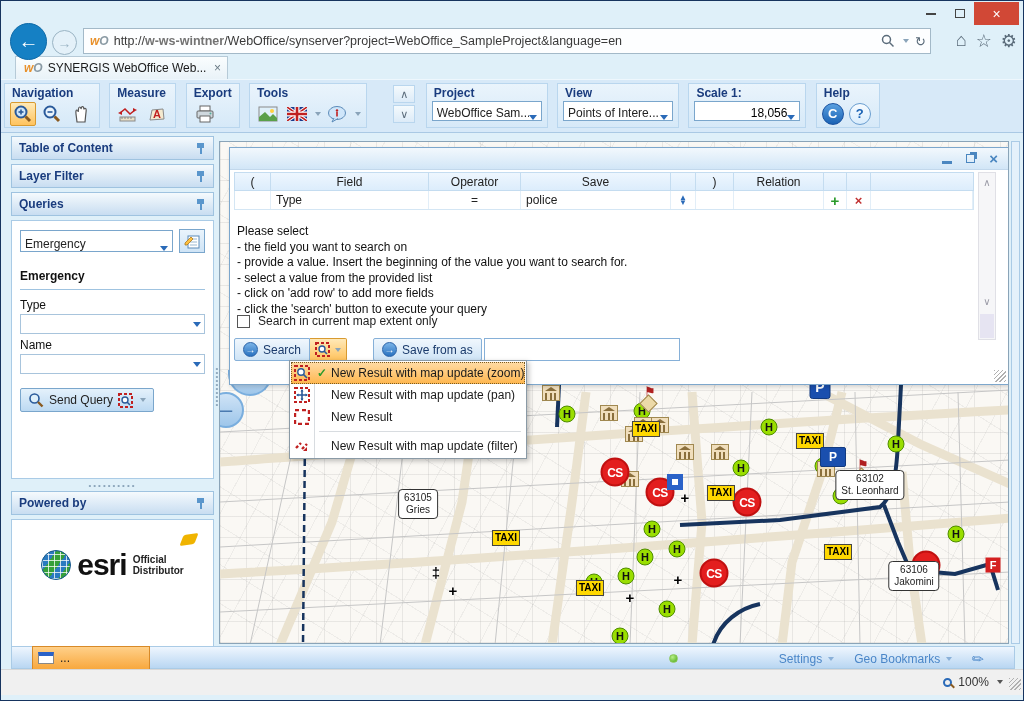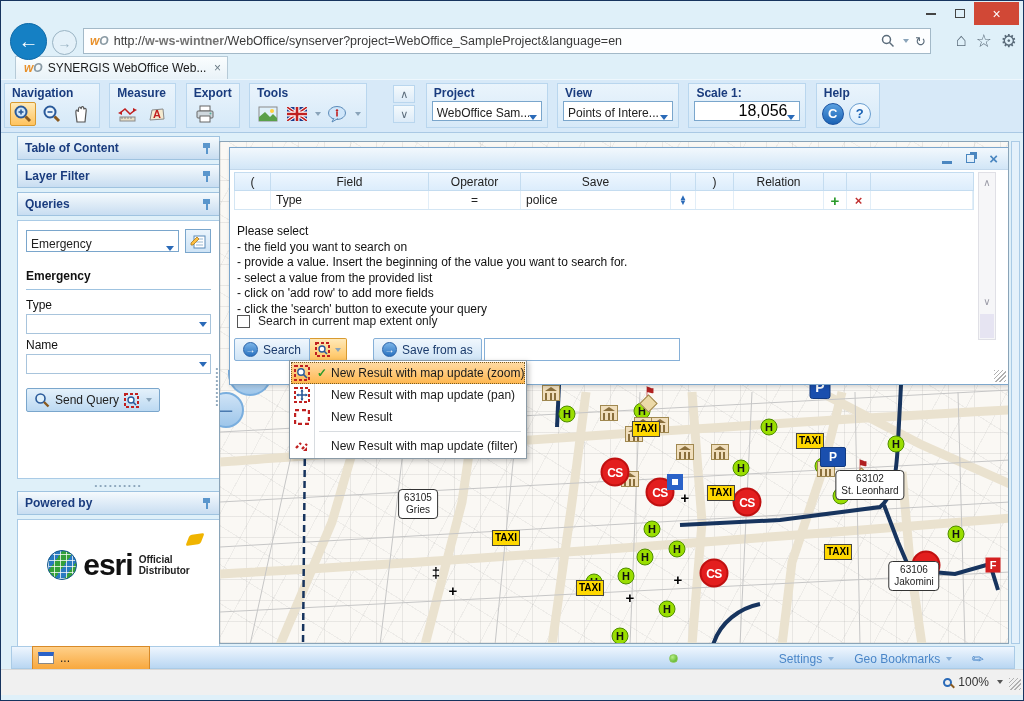--- a/index.html
+++ b/index.html
@@ -40,27 +40,27 @@
   .tb-label { font-weight:bold; color:#1a3c7e; font-size:12px; padding:2px 7px 0 7px; }
   .tb-btn-row { display:flex; align-items:center; gap:3px; padding:1px 5px; height:27px;}
   .tb-btn { width:26px; height:24px; display:flex; align-items:center; justify-content:center; border:1px solid transparent; border-radius:2px;}
   .tb-btn.active { background:linear-gradient(#ffeab8,#ffc35e); border-color:#d89a30; }
   .caret-b { width:0;height:0;border-left:4px solid transparent;border-right:4px solid transparent;border-top:5px solid #2a6ab8; display:inline-block;}
   .caret-g { width:0;height:0;border-left:3px solid transparent;border-right:3px solid transparent;border-top:4px solid #8aa4ba; display:inline-block; margin-left:2px;}
   .chev-col { display:inline-block; vertical-align:top; margin:5px 4px 0 20px; color:#5a6b7a; }
   .chev { width:22px; height:18px; display:flex; align-items:center; justify-content:center; font-size:11px; border:1px solid #b9d6ee; background:linear-gradient(#f4fafd,#dcebf8);}
   .dd { background:#fff; border:1px solid #7aa6cc; height:20px; display:flex; align-items:flex-end; padding:0 4px; font-size:12px; }
   .dd .dd-val { flex:1; overflow:hidden; white-space:nowrap; }
-  .scale-input { text-align:right; border:none; width:100%; font-size:16px; font-family:"Liberation Sans",sans-serif; }
+  .scale-input { text-align:right; border:none; width:100%; font-size:12px; font-family:"Liberation Sans",sans-serif; }
   .round-btn { width:22px; height:22px; border-radius:50%; background:linear-gradient(#5aa0e0,#1a62b4); color:#fff; font-weight:bold;
                display:flex; align-items:center; justify-content:center; border:1px solid #1a52a0; font-size:13px;}
   .round-btn.q { background:linear-gradient(#f6fbff,#d8ecfc); color:#1a62b4; border-color:#6a9ed0;}
 
   
-  .sidebar { position:absolute; left:16px; top:135px; width:203px; }
+  .sidebar { position:absolute; left:10px; top:135px; width:203px; }
   .sb-head { height:24px; background:linear-gradient(#f5fafd,#c8ddf1); border:1px solid #9fc3e0; display:flex;
              align-items:center; justify-content:space-between; padding:0 7px; font-weight:bold; color:#1a3c7e; margin-bottom:4px;}
   .pin { width:11px; height:12px; position:relative; }
   .pin::before{ content:""; position:absolute; left:2px; top:1px; width:7px; height:5px; background:#5a96cc;}
   .pin::after{ content:""; position:absolute; left:5px; top:6px; width:1.5px; height:6px; background:#5a96cc;}
   .sb-panel { background:#fff; border:1px solid #aacbe6; padding:8px; margin-bottom:4px; }
   .q-row { display:flex; align-items:center; gap:6px; }
   .q-row .dd { flex:1; height:22px; }
   .icon-btn { width:26px; height:24px; border:1px solid #7aa6cc; background:linear-gradient(#eaf4fc,#cfe4f6);
               display:flex; align-items:center; justify-content:center;}

